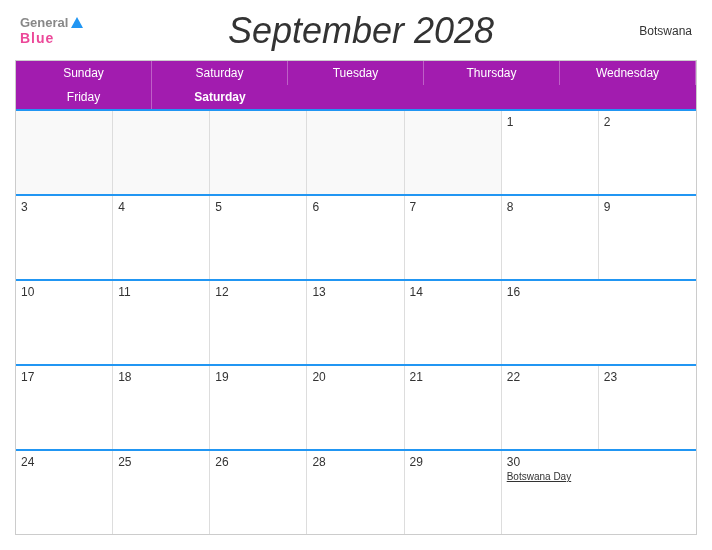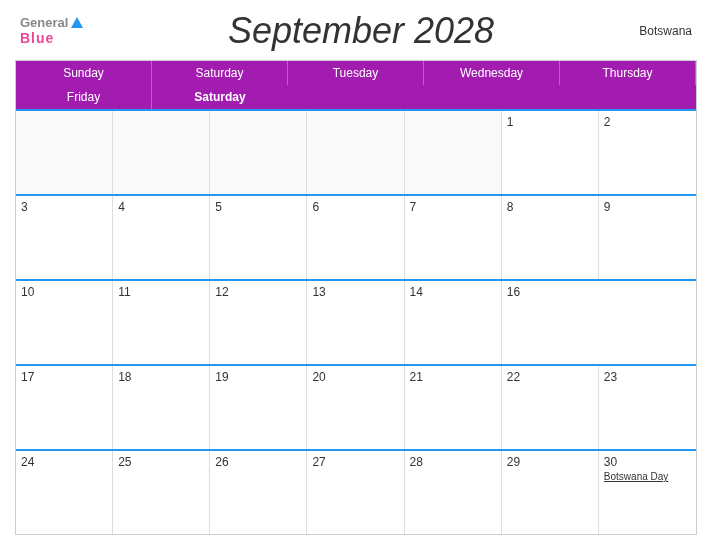--- a/index.html
+++ b/index.html
@@ -167,22 +167,22 @@
     <h1 class="month-title">September 2028</h1>
 
     <span class="country-label">Botswana</span>
   </div>
 
   <div class="calendar-grid">
     <div class="day-headers">
       <div class="day-header">Sunday</div>
       <div class="day-header">Saturday</div>
       <div class="day-header">Tuesday</div>
+      <div class="day-header">Thursday</div>
       <div class="day-header">Wednesday</div>
-      <div class="day-header">Thursday</div>
       <div class="day-header">Friday</div>
       <div class="day-header">Saturday</div>
     </div>
 
     <div class="calendar-body">
 
       <div class="calendar-week">
         <div class="calendar-cell empty"></div>
         <div class="calendar-cell empty"></div>
         <div class="calendar-cell empty"></div>
@@ -269,23 +269,20 @@
         <div class="calendar-cell">
           <span class="cell-date">24</span>
         </div>
         <div class="calendar-cell">
           <span class="cell-date">25</span>
         </div>
         <div class="calendar-cell">
           <span class="cell-date">26</span>
         </div>
         <div class="calendar-cell">
-          <span class="cell-date">27</span>
-        </div>
-        <div class="calendar-cell">
           <span class="cell-date">28</span>
         </div>
         <div class="calendar-cell">
           <span class="cell-date">29</span>
         </div>
         <div class="calendar-cell">
           <span class="cell-date">30</span>
           <span class="cell-event">Botswana Day</span>
         </div>
       </div>

